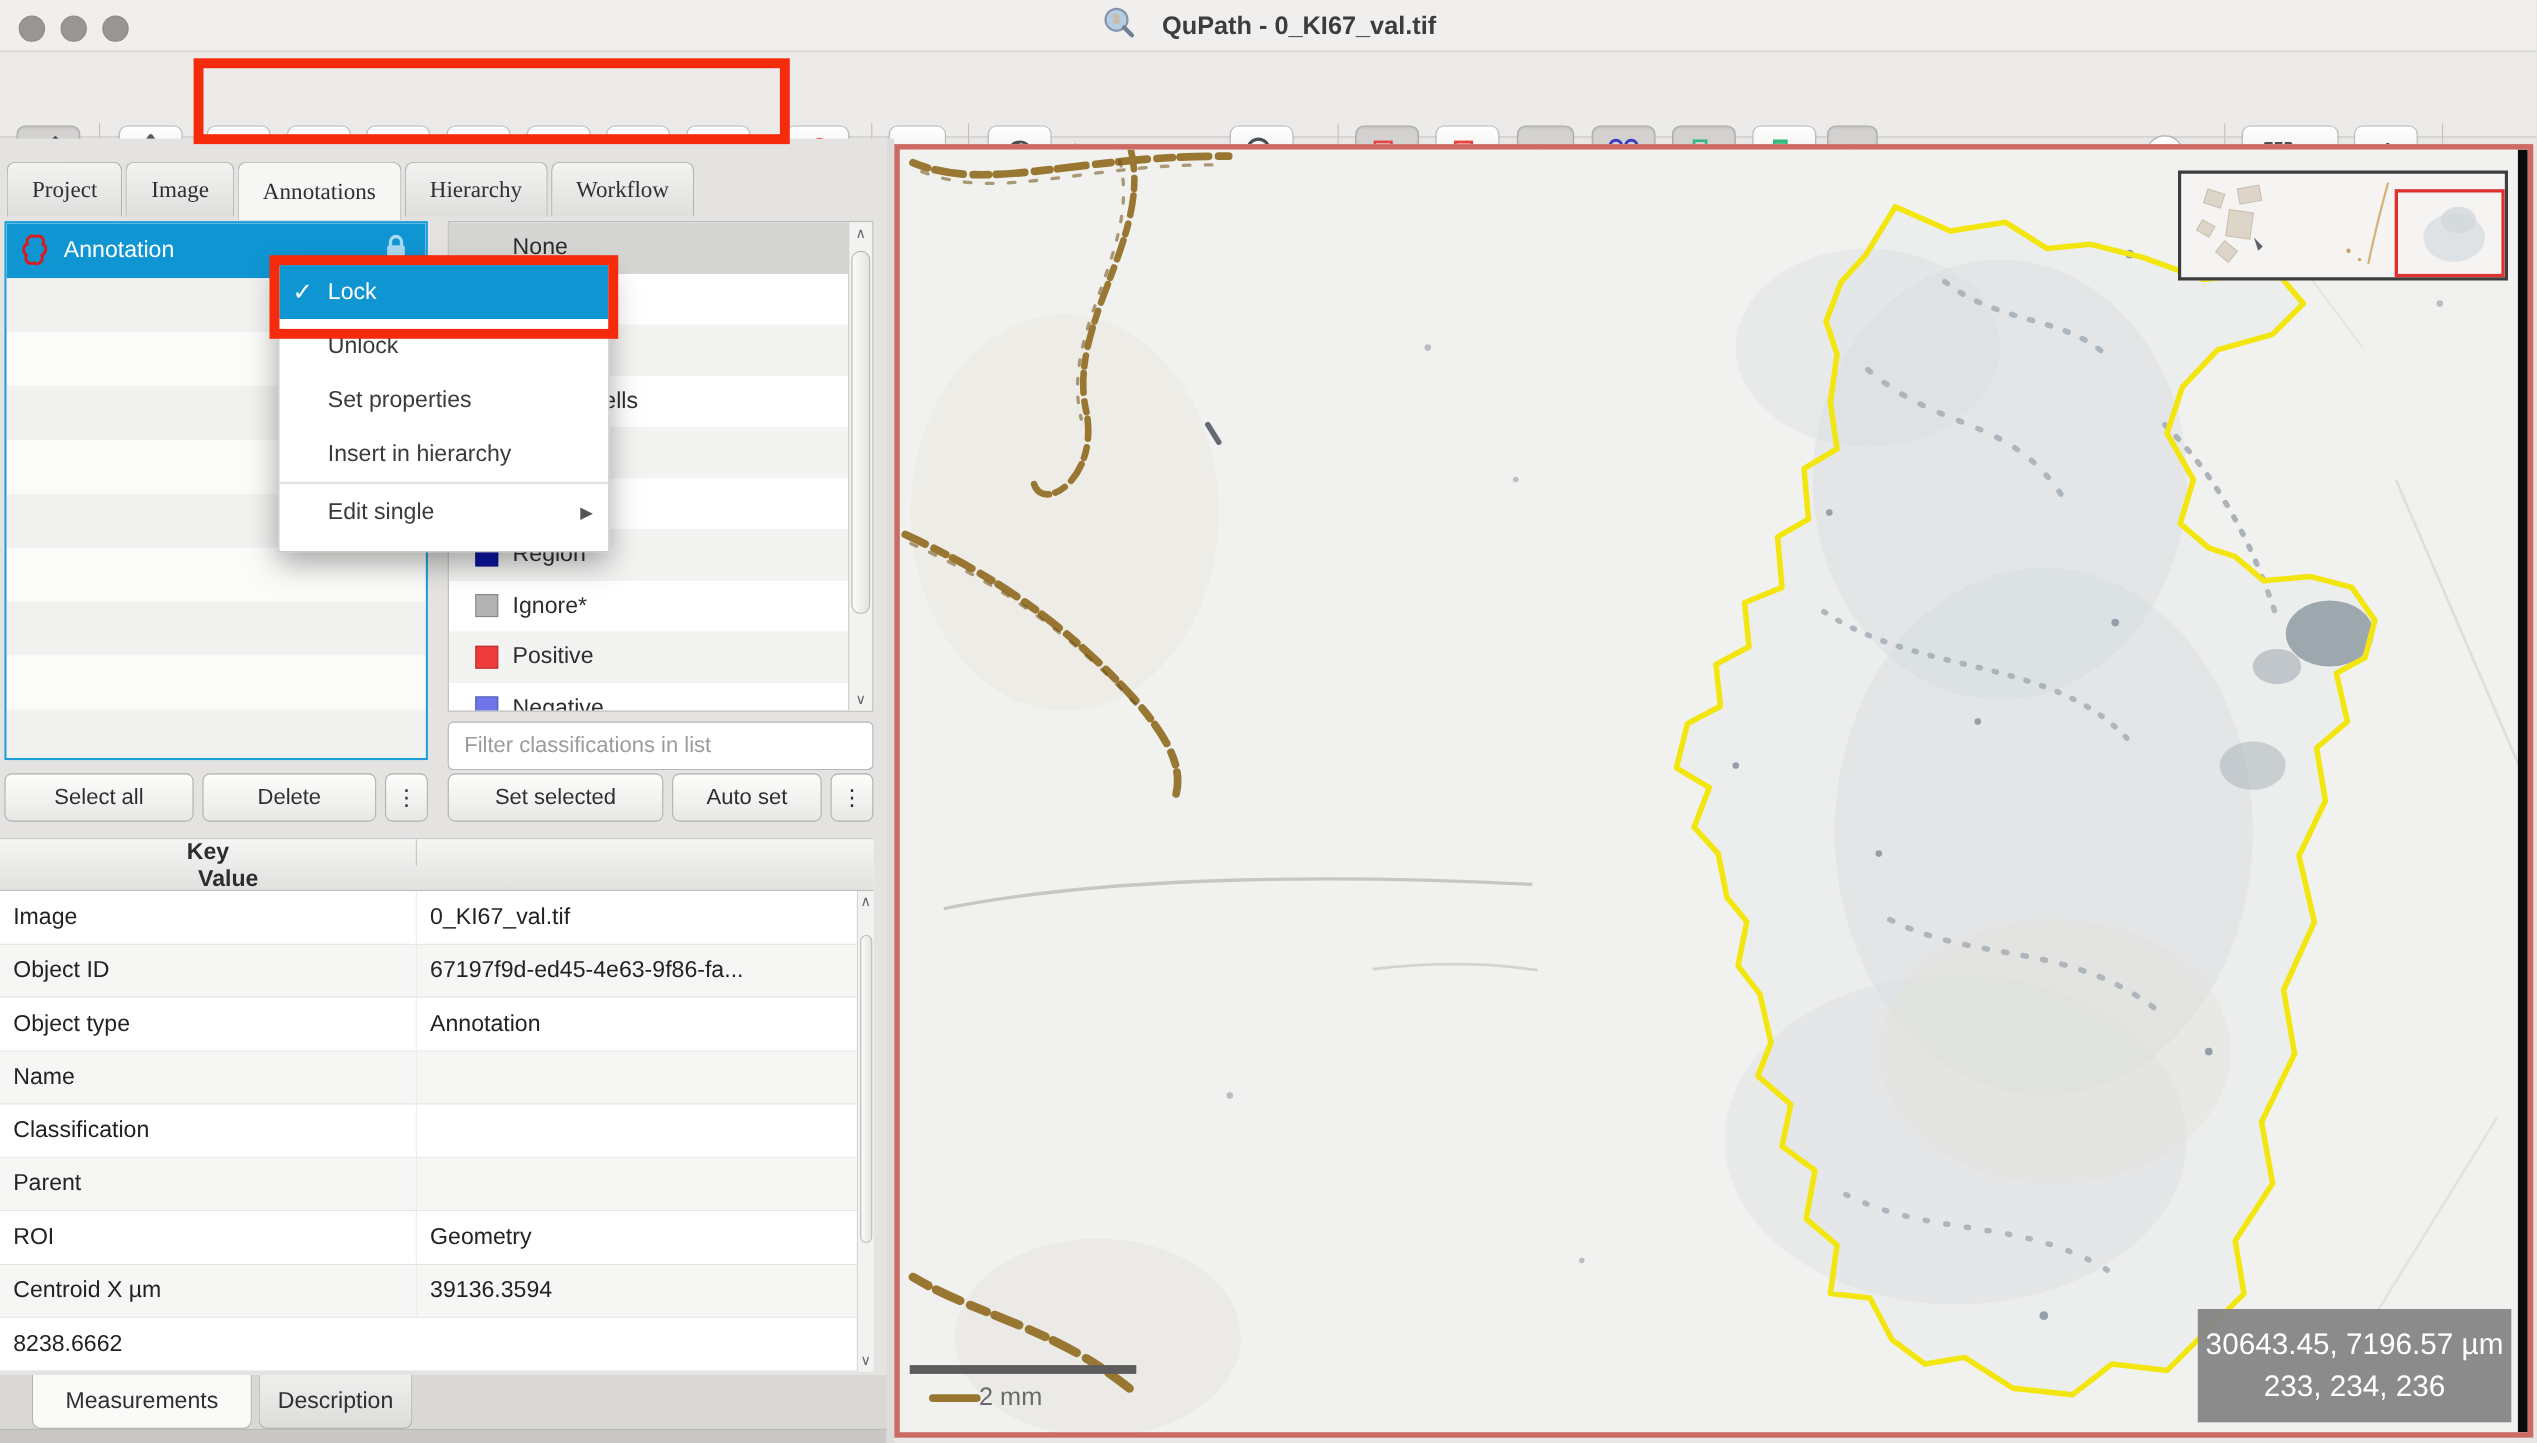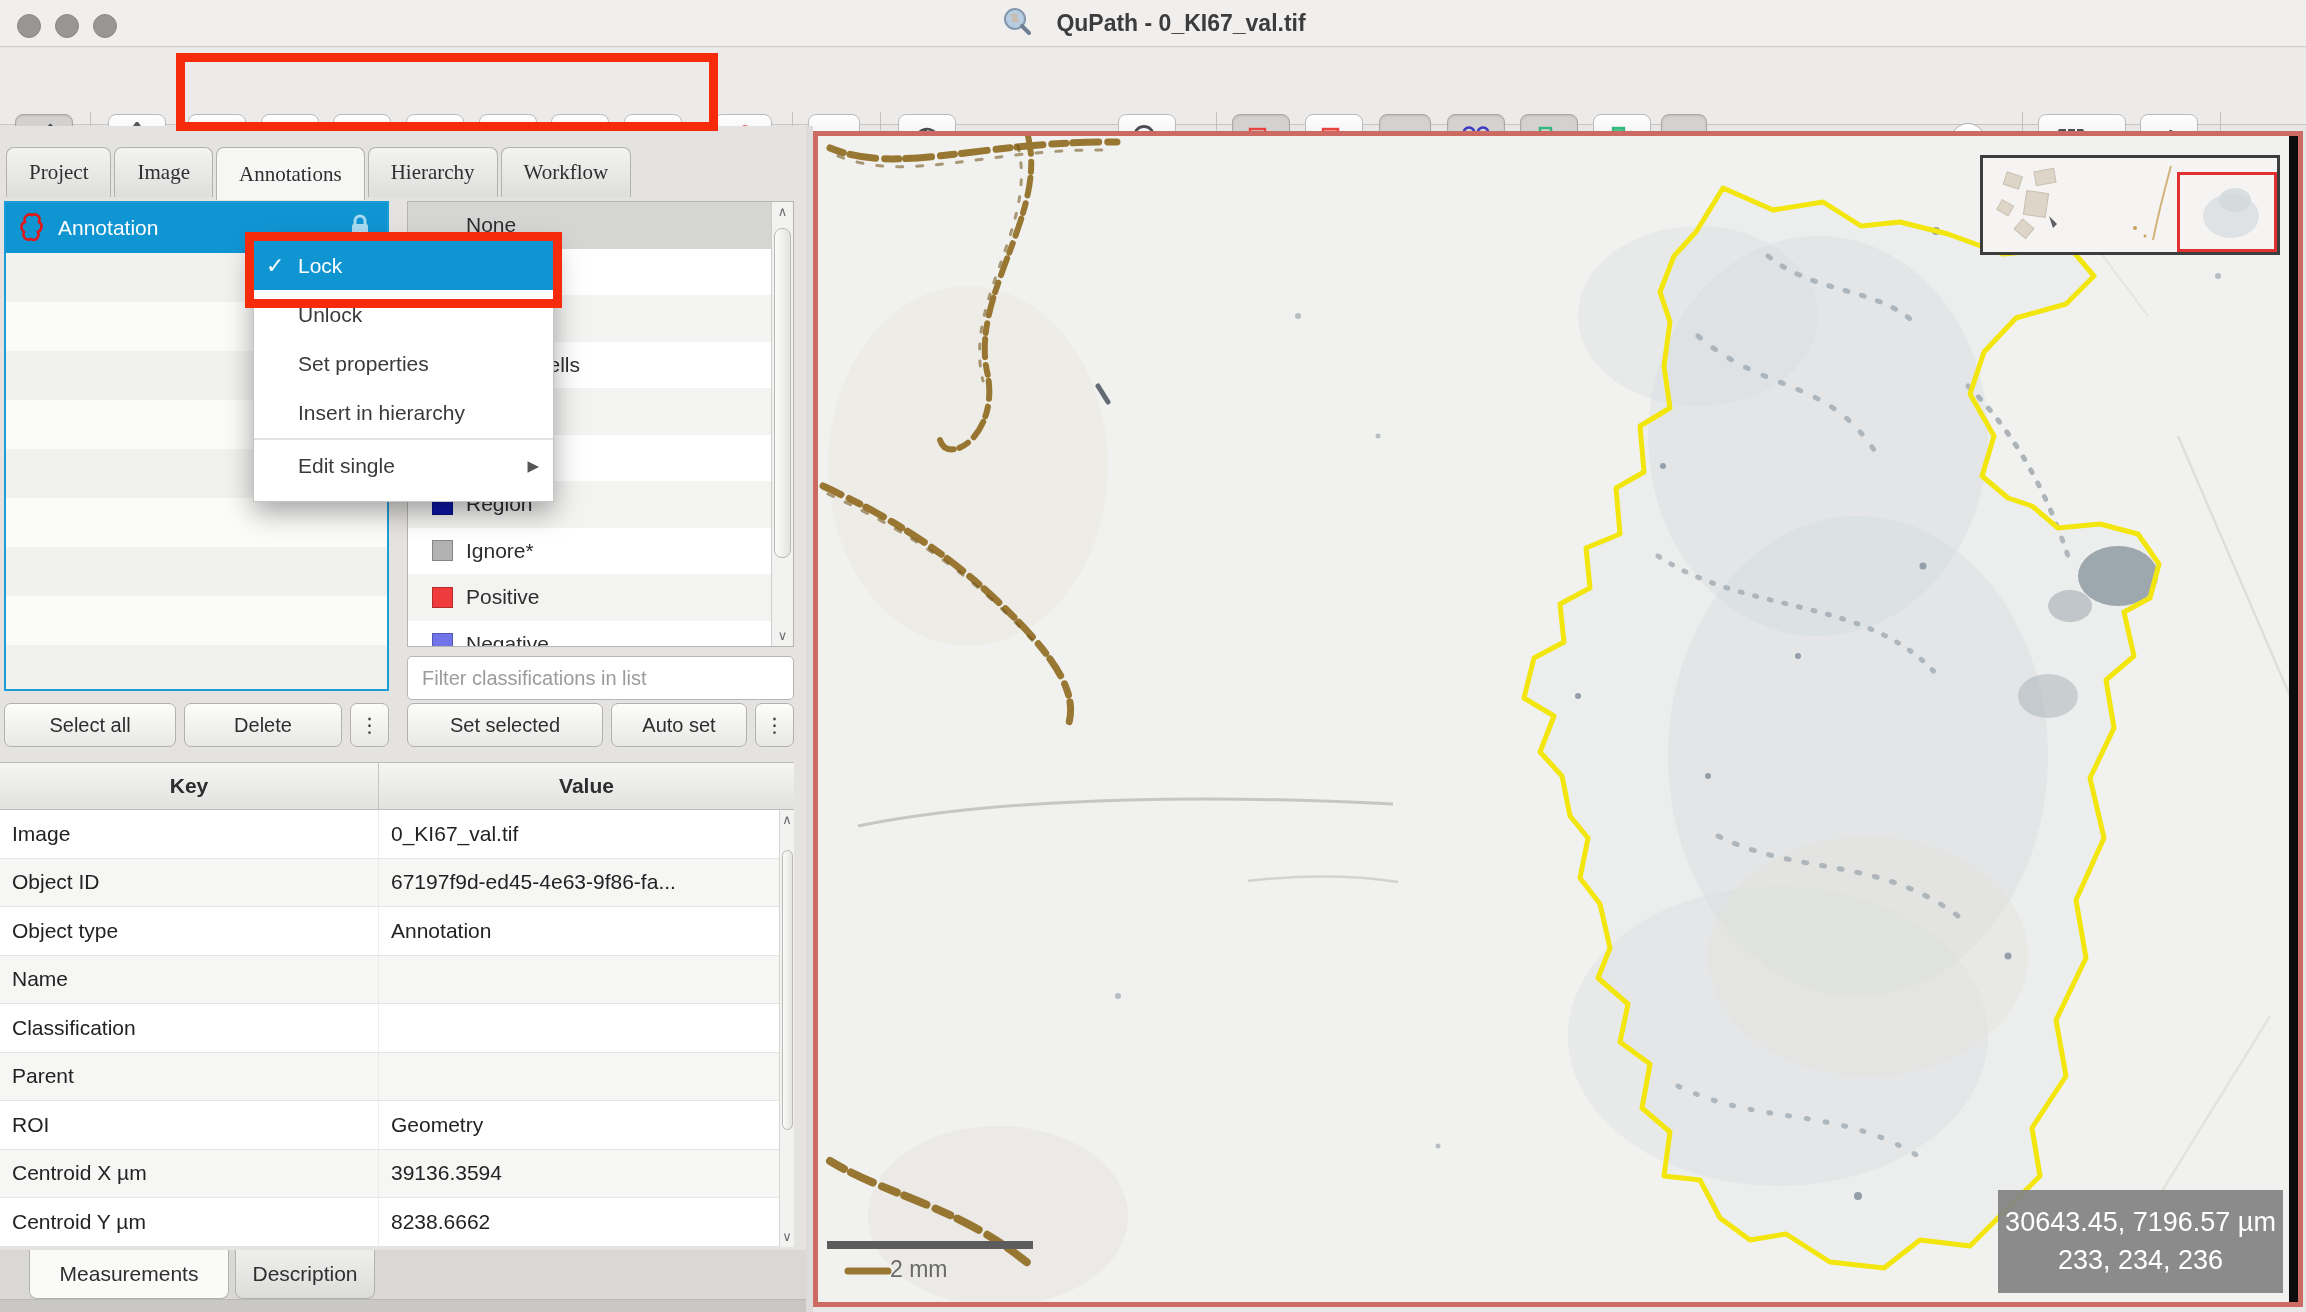--- a/index.html
+++ b/index.html
@@ -76,21 +76,21 @@
     border:1px solid #b9b8b6; border-radius:8px; }
 
   .filter-input { position:absolute; left:407px; top:530px; width:387px; height:44px;
     border:1px solid #b7b6b4; border-radius:5px; background:#fff; font-size:20px; color:#333;
     padding:0 14px; font-family:"Liberation Sans", sans-serif; }
   .filter-input::placeholder { color:#9b9b9b; }
 
   
   .ptable { position:absolute; left:0px; top:636px; width:794px; height:484px; background:#fff; border-top:1px solid #bdbcba; }
   .phead { position:absolute; left:0; top:0; width:794px; height:47px;
-    background:linear-gradient(#f5f5f4,#e1e1e0); border-bottom:1px solid #bdbcba; display:flex; }
+    background:linear-gradient(#f5f5f4,#e1e1e0); border-bottom:1px solid #bdbcba; display:flex;flex-direction:column; }
   .phead div { display:flex; align-items:center; justify-content:center; font-size:21px; font-weight:bold; color:#2d2d2d; }
   .ph-key { width:379px; border-right:1px solid #c6c5c3; }
   .ph-val { width:415px; }
   .prows { position:absolute; left:0; top:47px; width:779px; }
   .prow { height:48.5px; display:flex; border-bottom:1px solid #e4e4e3; }
   .prow:nth-child(even) { background:#f6f6f5; }
   .pk { width:379px; display:flex; align-items:center; padding-left:12px; font-size:21px; color:#222; border-right:1px solid #ececeb; }
   .pv { flex:1; display:flex; align-items:center; padding-left:12px; font-size:21px; color:#222; }
   .pscroll { position:absolute; right:0; top:47px; width:15px; height:437px; background:#f2f2f1; border-left:1px solid #d6d5d3; }
 
@@ -447,21 +447,20 @@
           </div>
         <div class="prow">
           <div class="pk">ROI</div>
             <div class="pv">Geometry</div>
           </div>
         <div class="prow">
           <div class="pk">Centroid X µm</div>
             <div class="pv">39136.3594</div>
           </div>
         <div class="prow">
-          <div class="pk">Centroid Y µm</div>
             <div class="pv">8238.6662</div>
           </div>
       </div>
       <div class="pscroll">
         <div class="varrow" style="top:0; width:14px">∧</div>
         <div class="vthumb" style="top:40px; height:280px; width:11px"></div>
         <div class="varrow" style="bottom:0; width:14px">∨</div>
       </div>
     </div>
 

